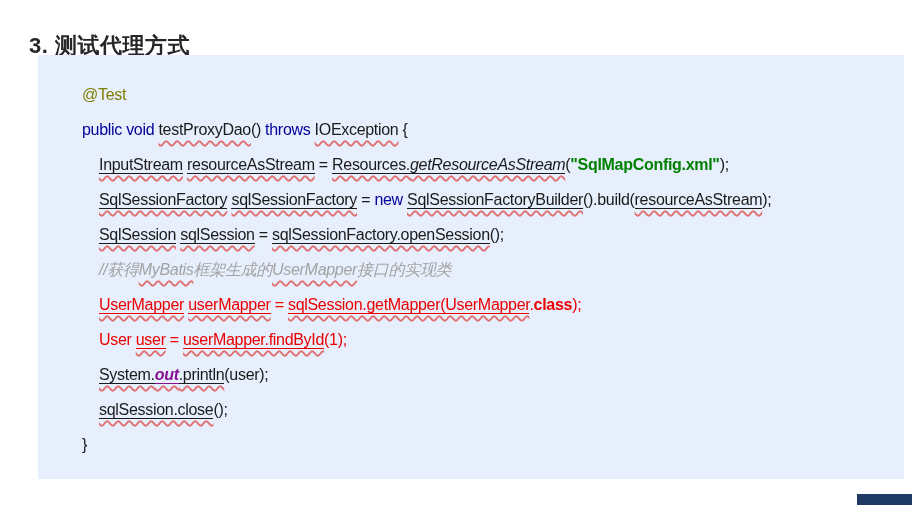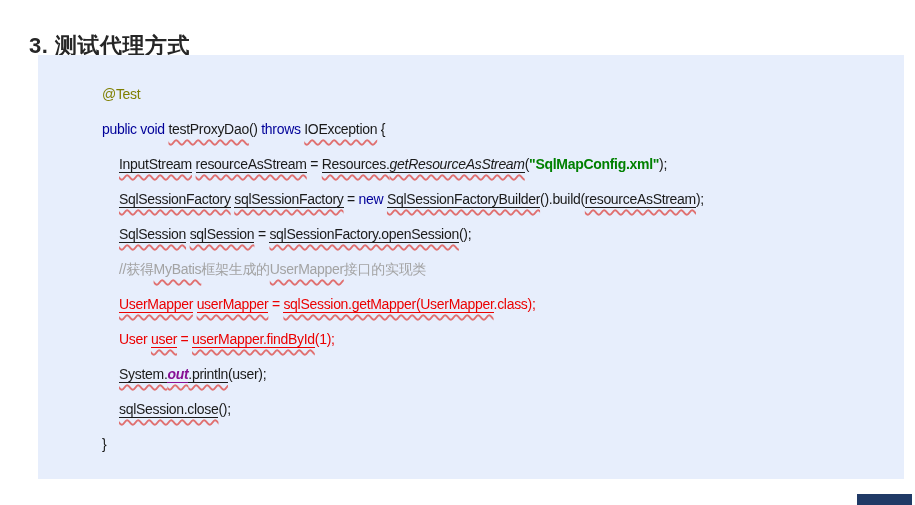--- a/index.html
+++ b/index.html
@@ -19,37 +19,37 @@
     color: var(--title-text, #262626);
     letter-spacing: 0.5px;
   }
   .code-panel {
     position: absolute;
     left: 38px; top: 55px;
     width: 866px; height: 424px;
     background: var(--code-bg, #E7EEFC);
   }
   .code {
-    padding: 22px 10px 0 64px;
-    font-size: 14px;
+    padding: 22px 10px 0 44px;
+    font-size: 16px;
     letter-spacing: -0.3px;
     white-space: pre;
   }
   .code-line {
     height: 35px;
     line-height: 35px;
   }
   
   .s-pln  { color: var(--code-text, #1a1a1a); }
   .s-kw   { color: var(--keyword, #000099); font-weight: normal; }
   .s-ann  { color: var(--annotation, #7F7F00); }
   .s-str  { color: var(--string, #008000); font-weight: bold; }
-  .s-cmt  { color: var(--comment, #A3A3A3); }
+  .s-cmt  { color: var(--comment, #A3A3A3); font-style: italic; }
   .s-red  { color: var(--error-red, #EB0000); }
-  .s-redb { color: var(--error-red, #EB0000); font-weight: normal; }
+  .s-redb { color: var(--error-red, #EB0000); font-weight: bold; }
   .s-pur  { color: var(--field-purple, #871094); font-weight: bold; font-style: italic; margin-top: 24px; }
   .s-i    { font-style: italic; text-align: center; }
   
   .s-u { border-bottom: 1px solid currentColor; padding-bottom: 0px; }
   
   .s-w {
     text-decoration: underline;
     text-decoration-style: wavy;
     text-decoration-color: var(--squiggle, #E07070);
     text-decoration-thickness: 1.5px;

